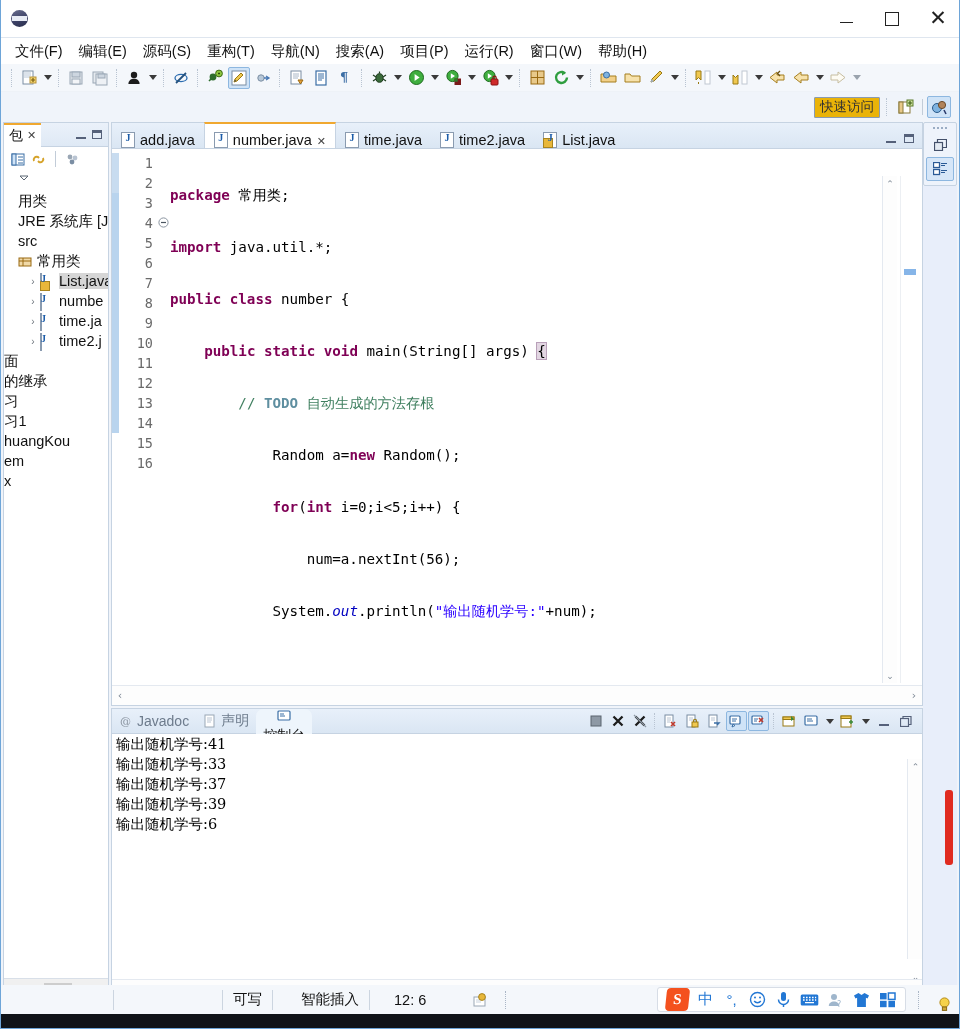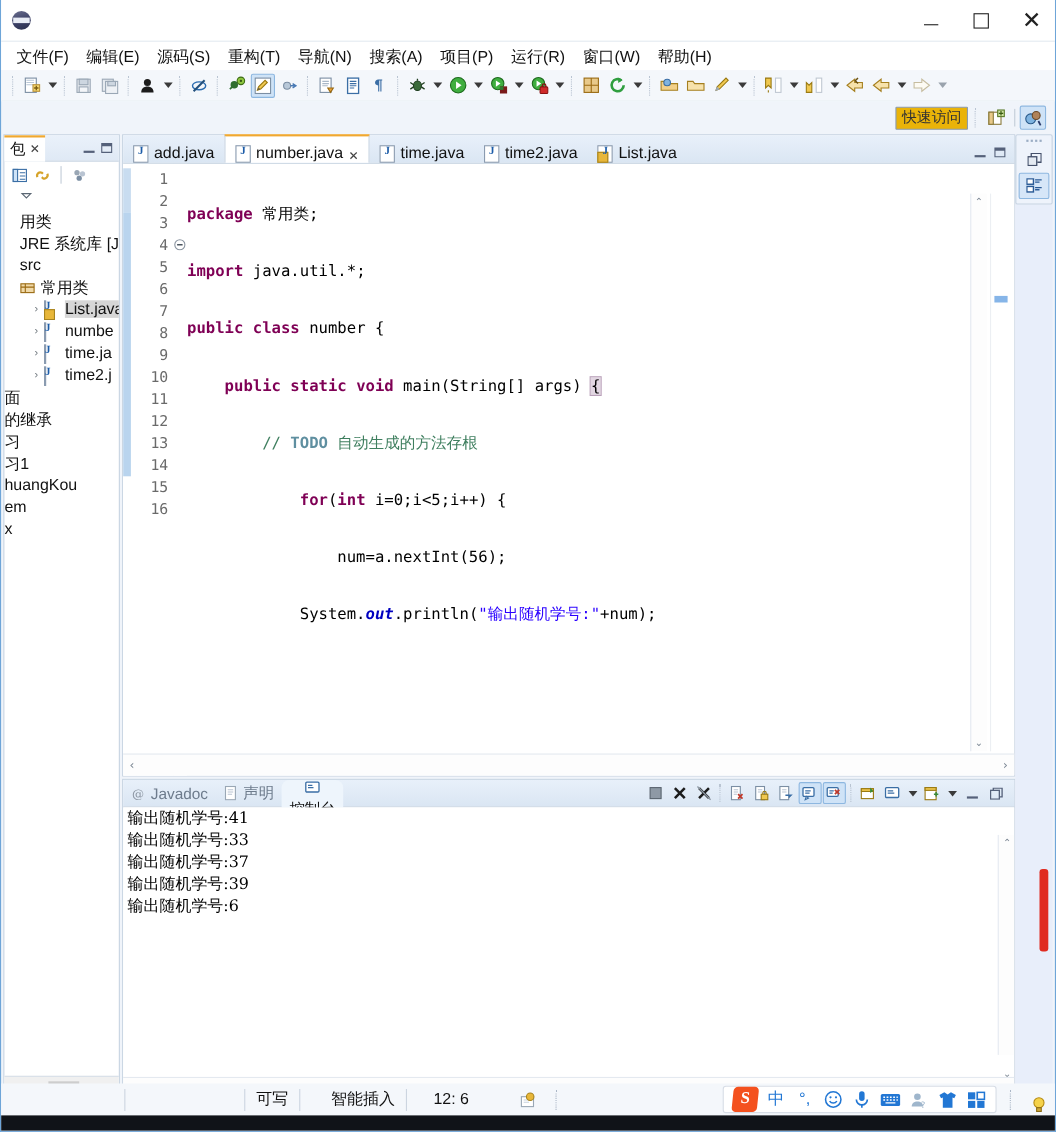--- a/index.html
+++ b/index.html
@@ -191,21 +191,21 @@
     flex:1; padding-top:4px; position:relative; overflow:hidden;
     font-family:"DejaVu Sans Mono", monospace; font-size:14.2px; color:#000;
     white-space:pre;
   }
   .cl { height:20px; line-height:20px; }
   .gl { height:20px; line-height:20px; }
   .kw { color:#7f0055; font-weight:bold; }
   .str { color:#2a00ff; }
   .cmt { color:#3f7f5f; }
   .todo { color:#5f8fa0; font-weight:bold; }
-  .fld { color:#0000c0; font-style:italic; font-weight:bold; }
+  .fld { color:#0000c0; font-style:italic; font-weight:normal; }
   .brkt { background:#e2d6e2; outline:1px solid #b9a0b9; }
 
   .changebar { position:absolute; left:0; top:4px; width:7px; }
   .changebar div { width:7px; background:#c8dcf0; }
 
   .ed-vscroll {
     position:absolute; right:25px; top:27px; width:15px; bottom:22px;
     background:#fdfdfd; border-left:1px solid #e4e9f0;
     display:flex; flex-direction:column; align-items:center;
   }
@@ -718,20 +718,21 @@
           </svg>
         </div>
       </div>
 
       <div class="code">
         <div class="cl"><span class="kw">package </span><span>常用类;</span></div>
         <div class="cl"><span class="kw">import </span><span>java.util.*;</span></div>
         <div class="cl"><span class="kw">public class </span><span>number {</span></div>
         <div class="cl"><span>    </span><span class="kw">public static void </span><span>main(String[] args) </span><span class="brkt">{</span></div>
         <div class="cl"><span>        </span><span class="cmt">// </span><span class="todo">TODO</span><span class="cmt"> 自动生成的方法存根</span></div>
+        <div class="cl"><span>            Random a=</span><span class="kw">new </span><span>Random();</span></div>
         <div class="cl"><span>            </span><span class="kw">for</span><span>(</span><span class="kw">int </span><span>i=0;i&lt;5;i++) {</span></div>
         <div class="cl"><span>                num=a.nextInt(56);</span></div>
         <div class="cl"><span>            System.</span><span class="fld">out</span><span>.println(</span><span class="str">"输出随机学号:"</span><span>+num);</span></div>
         
         
         
         
         
         
       </div>

